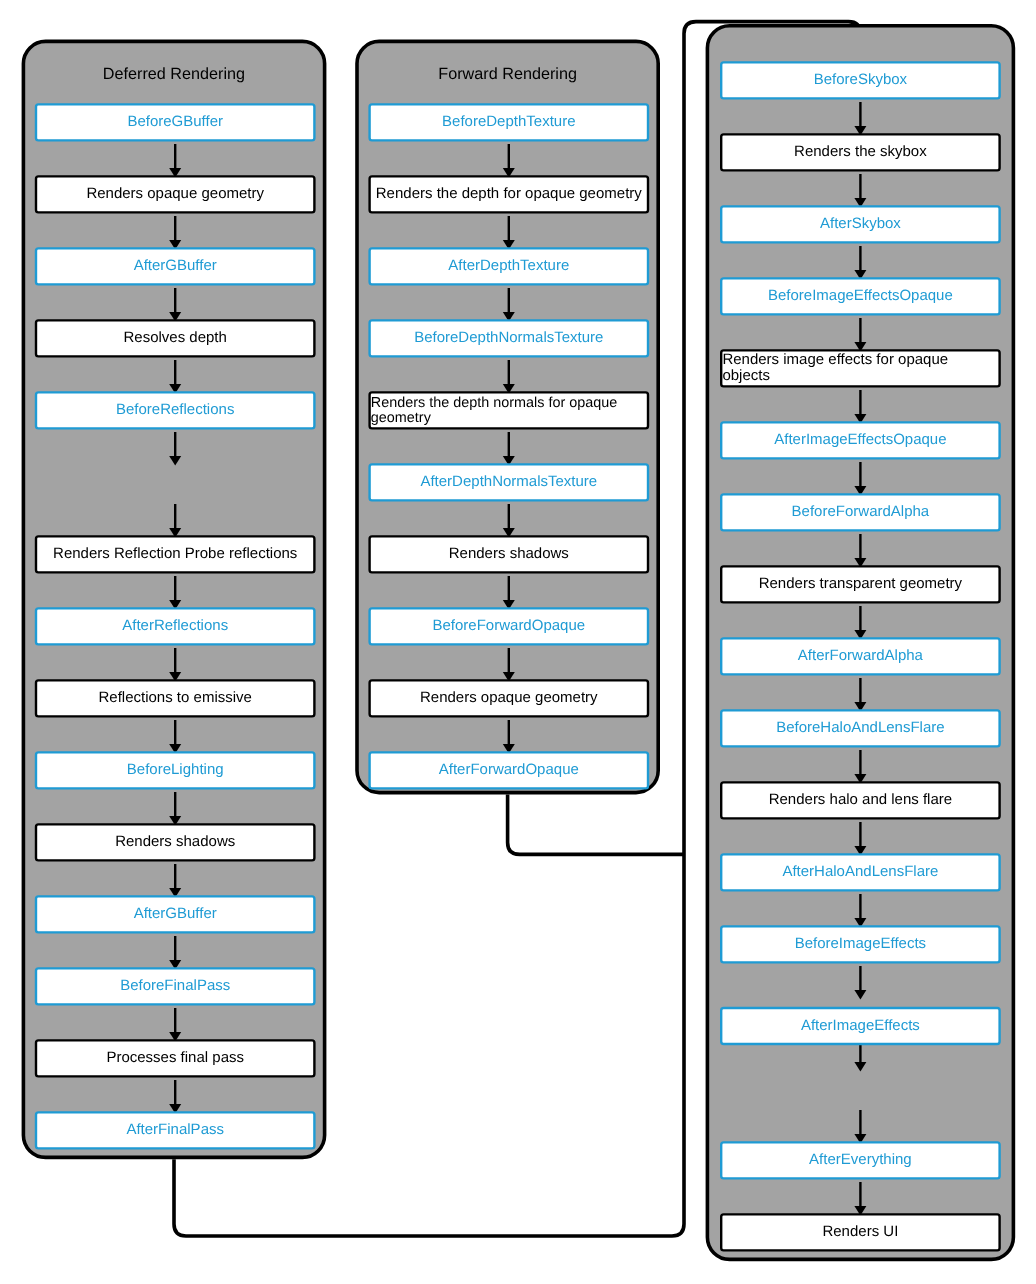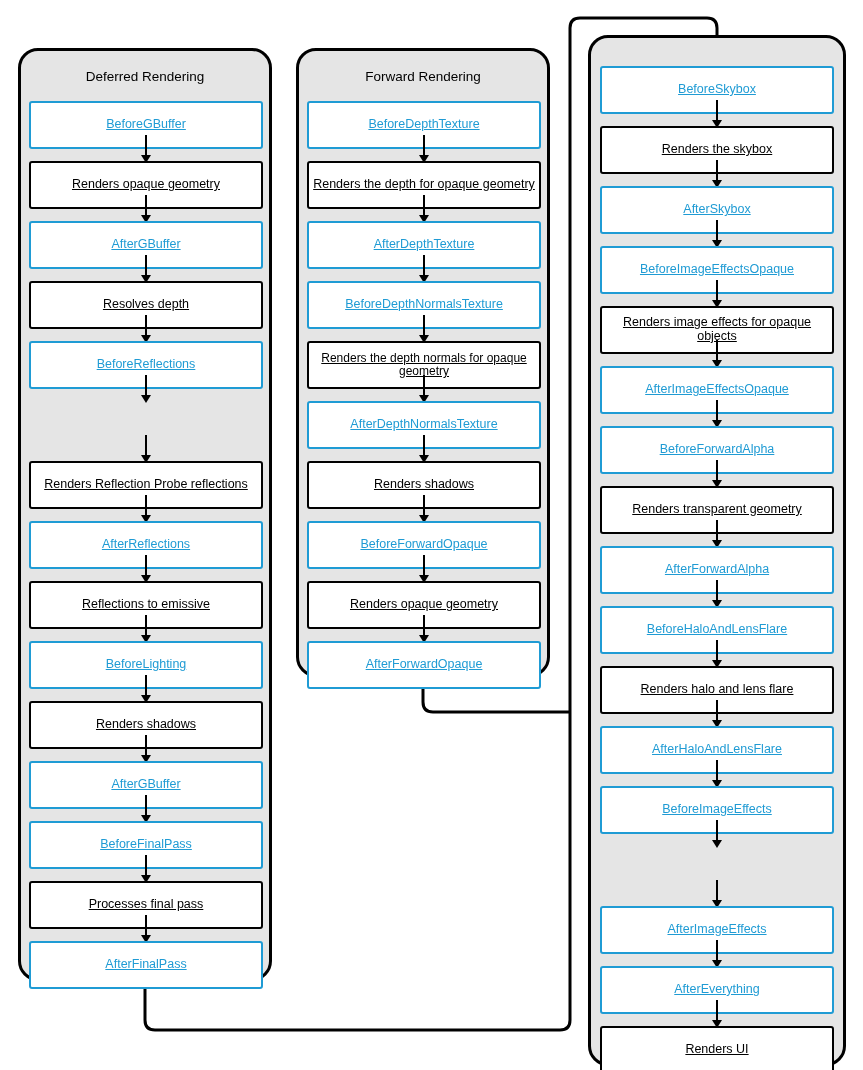--- a/index.html
+++ b/index.html
@@ -32,23 +32,22 @@
     z-index: 1;
     pointer-events: none;
   }
 
   
   .column {
     position: absolute;
     box-sizing: border-box;
     border: 3px solid #000000;
     border-radius: 20px;
-    background: #e5e5e5;
+    background: #a3a3a3;
     z-index: 2;
-    margin-top: 15px;
   }
 
   #col-deferred  { left: 18px;  top: 33px; width: 254px; height: 933px; }
   #col-forward   { left: 296px; top: 33px; width: 254px; height: 629px; }
   #col-common    { left: 588px; top: 20px; width: 258px; height: 1031px; }
 
   .column-title {
     position: absolute;
     left: 0;
     width: 100%;
@@ -57,29 +56,28 @@
     color: #000000;
     line-height: 1;
   }
   #col-deferred .column-title,
   #col-forward  .column-title { top: 19px; }
 
   
   .node {
     position: absolute;
     box-sizing: border-box;
-    height: 48px;
+    height: 32px;
     border-radius: 3px;
     background: #ffffff;
     display: flex;
     align-items: center;
     justify-content: center;
-    text-align: center;
+    text-align: left;
     line-height: 1.1;
-    text-decoration: underline;
   }
   .node.event {
     border: 2px solid #1f9bd4;
     color: #1f9bd4;
     font-size: 12.5px;
   }
   .node.action {
     border: 2px solid #000000;
     color: #000000;
     font-size: 12.5px;
@@ -203,20 +201,20 @@
     <div class="arrow" style="top:542px;height:21px"></div>
     <div class="node event" style="top:568px">BeforeHaloAndLensFlare</div>
     <div class="arrow" style="top:602px;height:21px"></div>
     <div class="node action" style="top:628px">Renders halo and lens flare</div>
     <div class="arrow" style="top:662px;height:21px"></div>
     <div class="node event" style="top:688px">AfterHaloAndLensFlare</div>
     <div class="arrow" style="top:722px;height:21px"></div>
     <div class="node event" style="top:748px">BeforeImageEffects</div>
     <div class="arrow" style="top:782px;height:21px"></div>
     <div class="arrow" style="top:842px;height:21px"></div>
-    <div class="node event" style="top:868px">AfterImageEffects</div>
+    <div class="node event" style="top:816px">AfterImageEffects</div>
     <div class="arrow" style="top:902px;height:21px"></div>
     <div class="node event" style="top:928px">AfterEverything</div>
     <div class="arrow" style="top:962px;height:21px"></div>
     <div class="node action" style="top:988px">Renders UI</div>
   </div>
 
 </div>
 
 </body></html>

